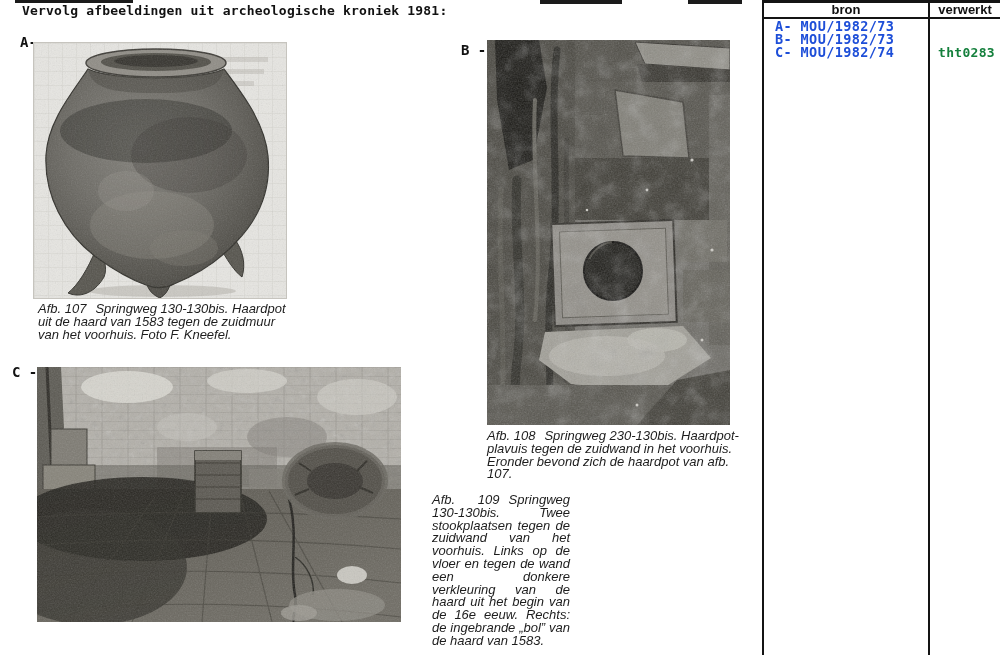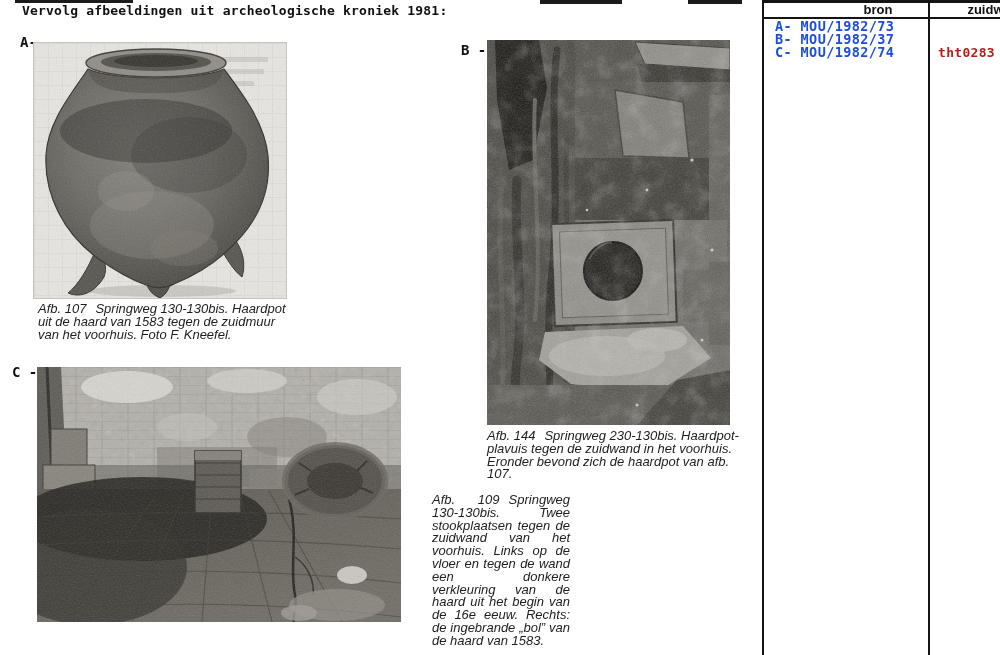--- a/index.html
+++ b/index.html
@@ -25,29 +25,29 @@
   .caption{position:absolute;font-style:italic;font-size:13px;line-height:12.8px;color:#1d1d1d;}
   .caption-a{left:38px;top:303px;width:258px;}
   .caption-b{left:487px;top:430px;width:256px;}
   .caption-c{left:408px;top:494px;width:138px;text-align:justify;margin-left:24px;}
   .capno{margin-right:9px;white-space:nowrap;}
   .tline{position:absolute;background:#141414;}
   .t-top{left:762px;top:0;width:238px;height:3px;}
   .t-hdr{left:762px;top:17px;width:238px;height:2px;}
   .t-v1{left:762px;top:0;width:2px;height:655px;}
   .t-v2{left:928px;top:0;width:2px;height:655px;}
-  .th{position:absolute;top:2px;font-weight:700;font-size:13px;text-align:center;color:#111;padding-left:32px;}
+  .th{position:absolute;top:2px;font-weight:700;font-size:13px;text-align:center;color:#111;}
   .th-bron{left:764px;width:164px;}
   .th-verwerkt{left:930px;width:70px;}
   .bronrows{position:absolute;left:775px;top:20px;
             font-family:"DejaVu Sans Mono","Liberation Mono",monospace;
             font-size:13.5px;line-height:12.8px;font-weight:700;letter-spacing:.4px;color:#1d4ed8;}
   .verwval{position:absolute;left:938px;top:45px;
            font-family:"DejaVu Sans Mono","Liberation Mono",monospace;
-           font-size:13px;font-weight:700;letter-spacing:.3px;color:#b91c1c;}
+           font-size:13px;font-weight:700;letter-spacing:.3px;color:#15803d;}
 </style>
 </head>
 <body>
 
 <div class="page">
 
   <div class="artifact bar1"></div>
   <div class="artifact bar2"></div>
   <div class="artifact bar3"></div>
 
@@ -158,21 +158,21 @@
           <circle cx="225" cy="210" r="1.6"></circle>
         <circle cx="150" cy="365" r="1.5"></circle>
           <circle cx="100" cy="170" r="1.3"></circle>
           <circle cx="215" cy="300" r="1.5"></circle>
       </g>
       <rect width="243" height="385" filter="url(#blotchB)" opacity="0.85"></rect>
       <rect width="243" height="385" filter="url(#grainB)"></rect>
     </svg>
   </div>
   <div class="caption caption-b">
-    <span class="capno">Afb. 144</span><span>Springweg 230-130bis. Haardpot-plavuis tegen de zuidwand in het voorhuis. Eronder bevond zich de haardpot van afb. 107.</span>
+    <span class="capno">Afb. 108</span><span>Springweg 230-130bis. Haardpot-plavuis tegen de zuidwand in het voorhuis. Eronder bevond zich de haardpot van afb. 107.</span>
   </div>
 
   <div class="figlabel label-c">C -</div>
   <div class="photo photo-c">
     <svg viewBox="0 0 364 255" preserveAspectRatio="none">
       <defs>
         <linearGradient id="floorC" x1="0" y1="0" x2="0.7" y2="1">
           <stop offset="0" stop-color="#5a574f"></stop>
             <stop offset="1" stop-color="#6e6b63"></stop>
         </linearGradient>
@@ -248,21 +248,21 @@
   </div>
   <div class="caption caption-c">
     <span class="capno">Afb. 109</span><span>Springweg 130-130bis. Twee stookplaatsen tegen de zuidwand van het voorhuis. Links op de vloer en tegen de wand een donkere verkleuring van de haard uit het begin van de 16e eeuw. Rechts: de ingebrande „bol” van de haard van 1583.</span>
   </div>
 
   <div class="tline t-top"></div>
   <div class="tline t-hdr"></div>
   <div class="tline t-v1"></div>
   <div class="tline t-v2"></div>
   <div class="th th-bron">bron</div>
-  <div class="th th-verwerkt">zuidwand</div>
+  <div class="th th-verwerkt">verwerkt</div>
   <div class="bronrows">
     <div>A- MOU/1982/73</div>
-    <div>B- MOU/1982/37</div>
+    <div>B- MOU/1982/73</div>
     <div>C- MOU/1982/74</div>
   </div>
   <div class="verwval">tht0283</div>
 
 </div>
 
 </body></html>

